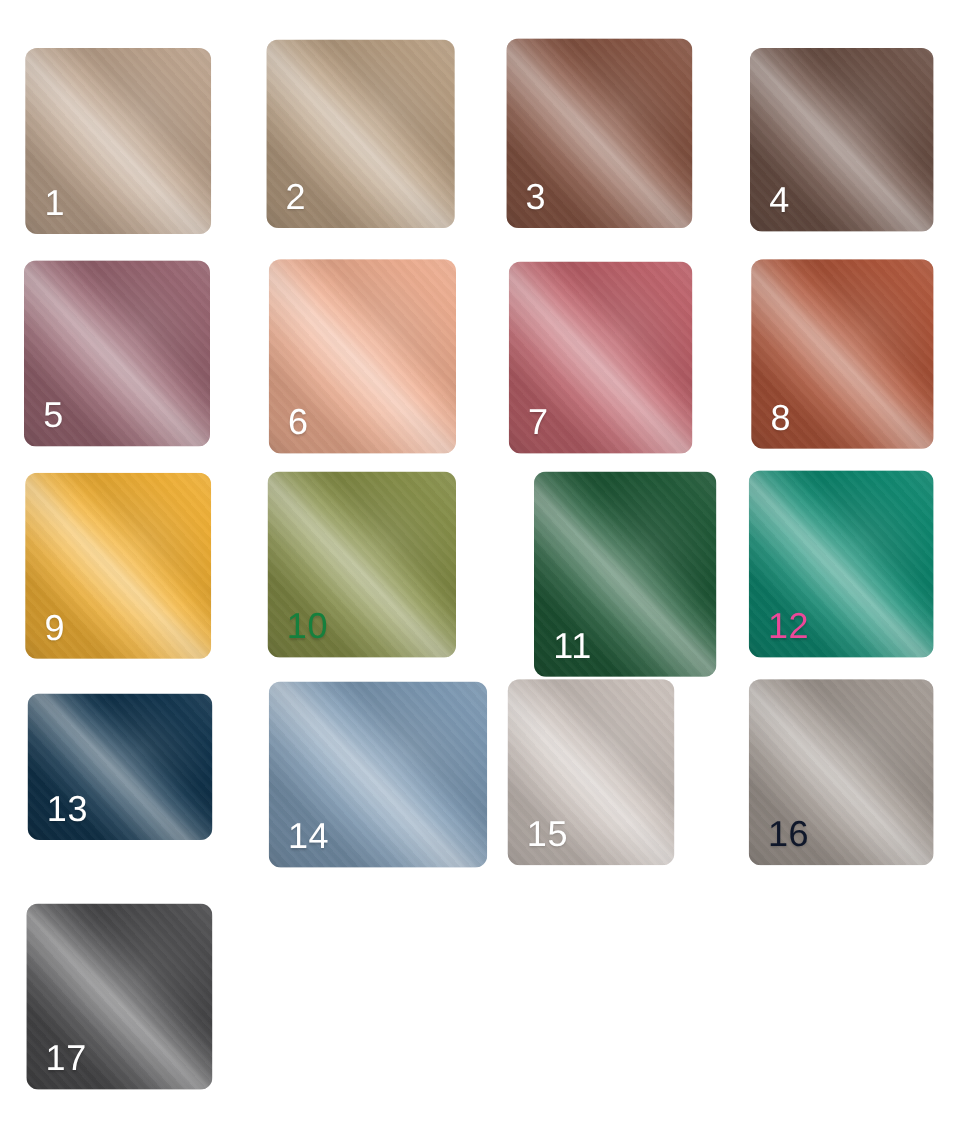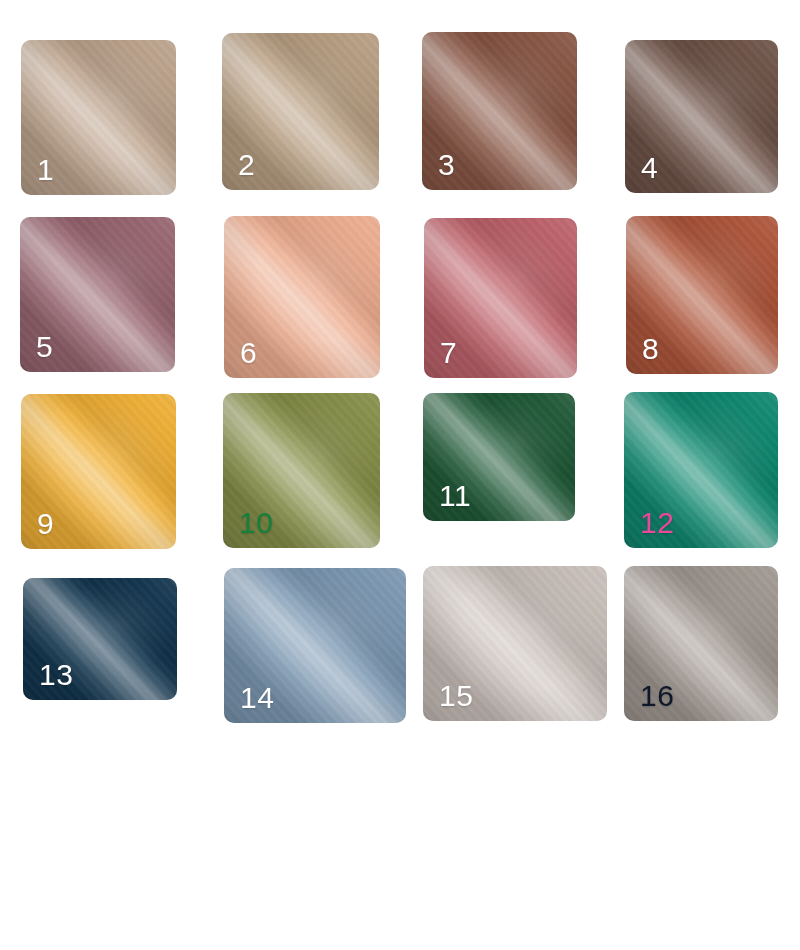--- a/index.html
+++ b/index.html
@@ -207,21 +207,21 @@
     </div>
     <div class="swatch" style="left: 223px; top: 393px; width: 157px; height: 155px; border-radius: 10px;">
       <div class="base" style="background: rgb(136, 145, 73);"></div>
       <div class="fold"></div>
       <div class="sheen"></div>
       <div class="crease"></div>
       <div class="nap"></div>
       <div class="vignette"></div>
       <div class="num" style="color: #15803d;">10</div>
     </div>
-    <div class="swatch" style="left: 423px; top: 393px; width: 152px; height: 128px; border-radius: 10px;">
+    <div class="swatch" style="left: 445px; top: 393px; width: 152px; height: 171px; border-radius: 10px;">
       <div class="base" style="background: rgb(31, 90, 55);"></div>
       <div class="fold"></div>
       <div class="sheen"></div>
       <div class="crease"></div>
       <div class="nap"></div>
       <div class="vignette"></div>
       <div class="num" style="color: rgb(255, 255, 255);">11</div>
     </div>
     <div class="swatch" style="left: 624px; top: 392px; width: 154px; height: 156px; border-radius: 10px;">
       <div class="base" style="background: rgb(13, 138, 113);"></div>
@@ -243,31 +243,40 @@
     </div>
     <div class="swatch" style="left: 224px; top: 568px; width: 182px; height: 155px; border-radius: 10px;">
       <div class="base" style="background: rgb(125, 154, 181);"></div>
       <div class="fold"></div>
       <div class="sheen"></div>
       <div class="crease"></div>
       <div class="nap"></div>
       <div class="vignette"></div>
       <div class="num" style="color: rgb(255, 255, 255);">14</div>
     </div>
-    <div class="swatch" style="left: 423px; top: 566px; width: 184px; height: 155px; border-radius: 10px;">
+    <div class="swatch" style="left: 423px; top: 566px; width: 139px; height: 155px; border-radius: 10px;">
       <div class="base" style="background: rgb(205, 195, 189);"></div>
       <div class="fold"></div>
       <div class="sheen"></div>
       <div class="crease"></div>
       <div class="nap"></div>
       <div class="vignette"></div>
       <div class="num" style="color: rgb(255, 255, 255);">15</div>
     </div>
     <div class="swatch" style="left: 624px; top: 566px; width: 154px; height: 155px; border-radius: 10px;">
       <div class="base" style="background: rgb(163, 154, 147);"></div>
       <div class="fold"></div>
       <div class="sheen"></div>
       <div class="crease"></div>
       <div class="nap"></div>
       <div class="vignette"></div>
       <div class="num" style="color: #0f172a;">16</div>
     </div>
+    <div class="swatch" style="left: 22px; top: 753px; width: 155px; height: 155px; border-radius: 10px;">
+      <div class="base" style="background: rgb(76, 76, 78);"></div>
+      <div class="fold"></div>
+      <div class="sheen"></div>
+      <div class="crease"></div>
+      <div class="nap"></div>
+      <div class="vignette"></div>
+      <div class="num" style="color: rgb(255, 255, 255);">17</div>
+    </div>
   </div>
 
 </body></html>

